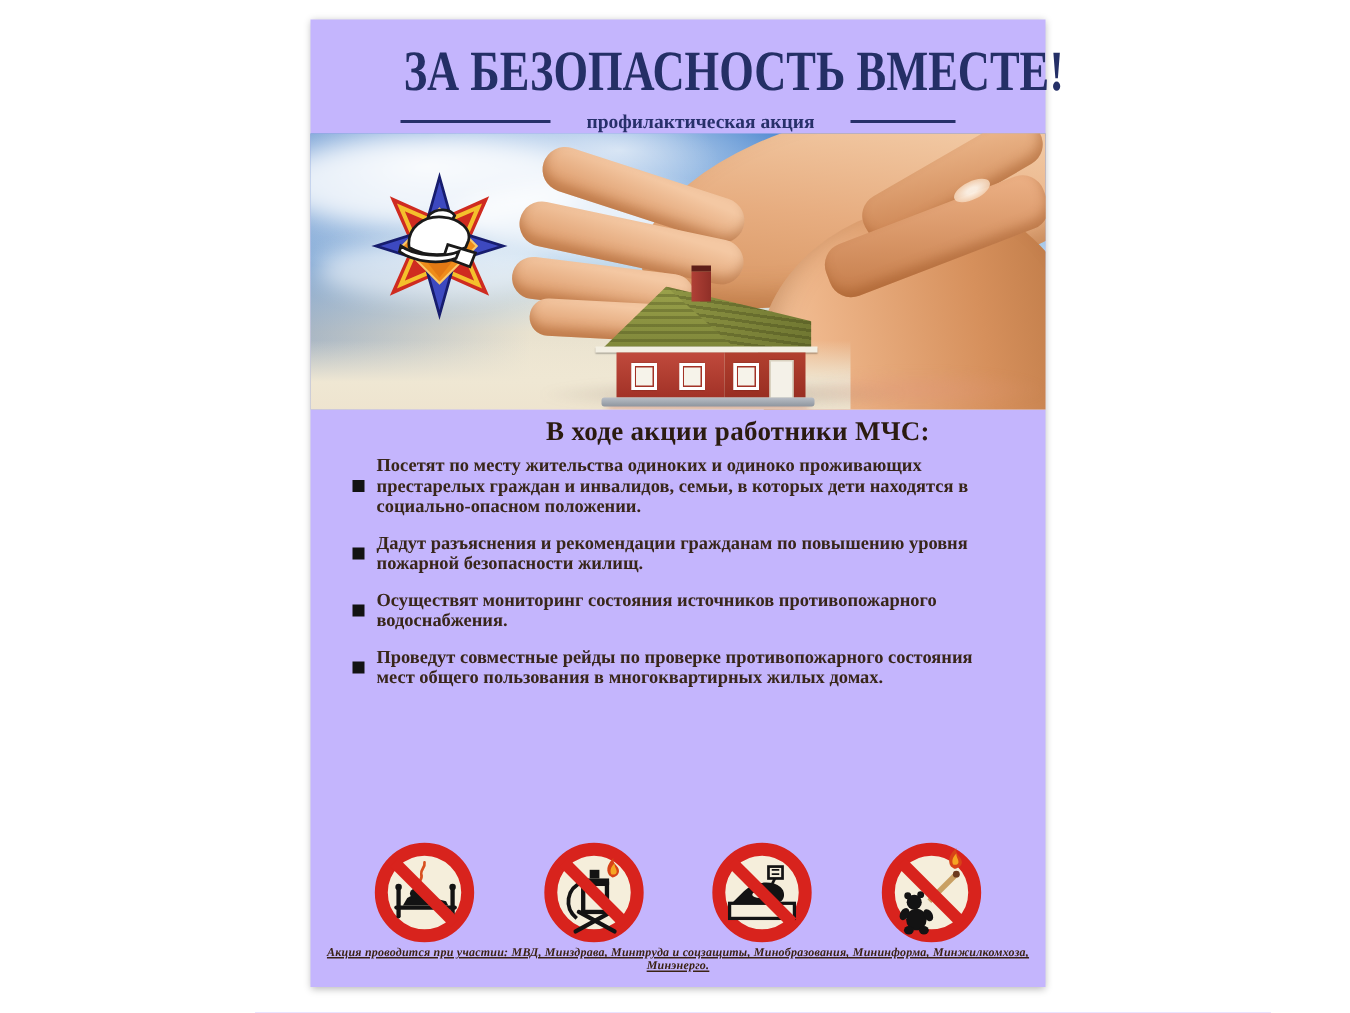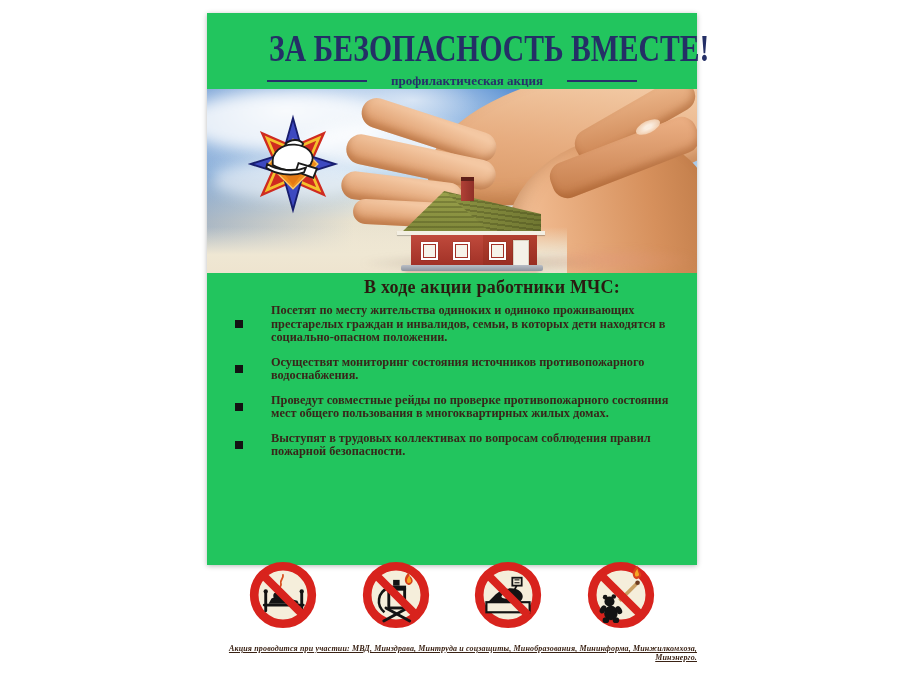--- a/index.html
+++ b/index.html
@@ -1,18 +1,18 @@
 <!DOCTYPE html>
 <html><head>
 <meta charset="utf-8">
 <style>
   html,body{margin:0;padding:0;}
   body{width:900px;height:675px;background:#ffffff;font-family:"Liberation Serif",serif;overflow:hidden;}
   .page{position:relative;width:900px;height:675px;background:#fff;}
-  .poster{position:absolute;left:207px;top:13px;width:490px;height:552px;background:#22c55e;box-shadow:0 1px 5px rgba(0,0,0,.28);}
+  .poster{position:absolute;left:207px;top:13px;width:490px;height:645px;background:#c4b5fd;box-shadow:0 1px 5px rgba(0,0,0,.28);}
 
   
   .title-wrap{position:absolute;top:16px;left:0;width:100%;text-align:center;}
   .title{display:inline-block;transform:scaleX(.78);transform-origin:center;font-size:38px;font-weight:bold;color:#242f66;letter-spacing:0px;white-space:nowrap;line-height:1;}
   .subtitle-row{position:absolute;top:60px;left:0;width:100%;display:flex;align-items:center;justify-content:center;gap:24px;}
   .sub-line{height:2px;background:#27306a;}
   .sub-line.left{width:100px;}
   .sub-line.right{width:70px;}
   .subtitle{font-size:13px;font-weight:bold;color:#27306a;white-space:nowrap;}
 
@@ -69,30 +69,30 @@
   .h-wall-front{left:10px;top:50px;width:72px;height:30px;background:linear-gradient(180deg,#c04a3c,#a23227);}
   .h-wall-side{left:82px;top:50px;width:54px;height:30px;background:linear-gradient(180deg,#b2402f,#992e22);}
   .h-win{width:13px;height:14px;background:#f6f3ea;border:2px solid #fff;box-shadow:inset 0 0 0 1px #a23227, 0 0 1px rgba(0,0,0,.4);}
   .h-door{width:14px;height:24px;background:#f4f1e8;border:1px solid #d9d2c0;box-shadow:0 0 1px rgba(0,0,0,.4);}
   .h-base{left:0px;top:80px;width:142px;height:6px;background:linear-gradient(180deg,#b9bec6,#8e959e);border-radius:2px;}
   .h-refl{left:198px;top:179px;width:134px;height:5px;background:rgba(190,70,55,.30);filter:blur(2px);z-index:6;position:absolute;}
 
   
   .heading{position:absolute;top:264px;left:0;width:100%;text-align:center;font-size:18px;font-weight:bold;color:#2b1b10;letter-spacing:.2px;padding-left:40px;}
   .bullets{position:absolute;top:291px;left:28px;width:436px;margin:0;padding:0;list-style:none;}
-  .bullets li{display:flex;gap:28px;align-items:center;margin-bottom:11px;}
+  .bullets li{display:flex;gap:8px;align-items:center;margin-bottom:11px;}
   .sq{flex:none;width:8px;height:8px;background:#131313;}
   .btxt{font-size:12.3px;line-height:13.5px;font-weight:bold;color:#38261a;}
 
   
   .signs{position:absolute;top:546px;left:0;width:490px;display:flex;justify-content:space-between;padding:0 40px;box-sizing:border-box;}
   .sign{width:72px;height:72px;}
 
   
-  .footer{position:absolute;top:631px;left:0;width:100%;text-align:right;font-size:8px;font-style:italic;font-weight:bold;color:#3a2214;text-decoration:underline;letter-spacing:.15px;}
+  .footer{position:absolute;top:617px;left:0;width:100%;text-align:center;font-size:8px;font-style:italic;font-weight:bold;color:#3a2214;text-decoration:underline;letter-spacing:.15px;}
 </style>
 </head>
 <body>
 
 <div class="page">
   <div class="poster">
 
     <div class="title-wrap">
       <span class="title">ЗА БЕЗОПАСНОСТЬ ВМЕСТЕ!</span>
     </div>
@@ -155,29 +155,29 @@
 
     <div class="heading">В ходе акции работники МЧС:</div>
 
     <ul class="bullets">
       <li>
         <span class="sq"></span>
         <span class="btxt">Посетят по месту жительства одиноких и одиноко проживающих престарелых граждан и инвалидов, семьи, в которых дети находятся в социально-опасном положении.</span>
       </li>
       <li>
         <span class="sq"></span>
+        <span class="btxt">Дадут разъяснения и рекомендации гражданам по повышению уровня пожарной безопасности жилищ.</span>
+      </li>
+      <li>
+        <span class="sq"></span>
         <span class="btxt">Осуществят мониторинг состояния источников противопожарного водоснабжения.</span>
       </li>
       <li>
         <span class="sq"></span>
         <span class="btxt">Проведут совместные рейды по проверке противопожарного состояния мест общего пользования в многоквартирных жилых домах.</span>
-      </li>
-      <li>
-        <span class="sq"></span>
-        <span class="btxt">Выступят в трудовых коллективах по вопросам соблюдения правил пожарной безопасности.</span>
       </li>
     </ul>
 
     <div class="signs">
 
       <svg class="sign" viewBox="0 0 100 100">
         <circle cx="50" cy="50" r="40" fill="#f5eedb" stroke="#d8231d" stroke-width="12"></circle>
         <g stroke="#131313" stroke-width="4" stroke-linecap="round">
           <line x1="24" y1="64" x2="78" y2="64"></line>
           <line x1="26" y1="46" x2="26" y2="72"></line>

